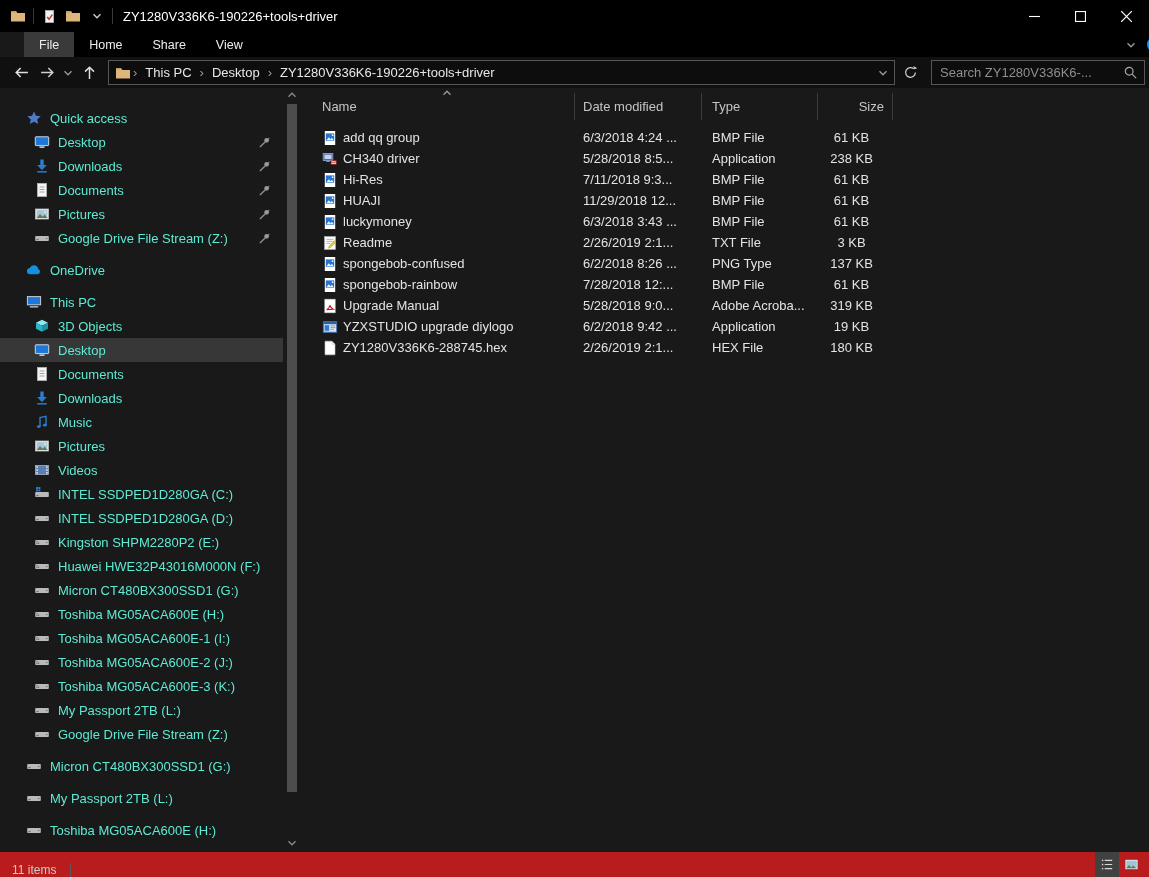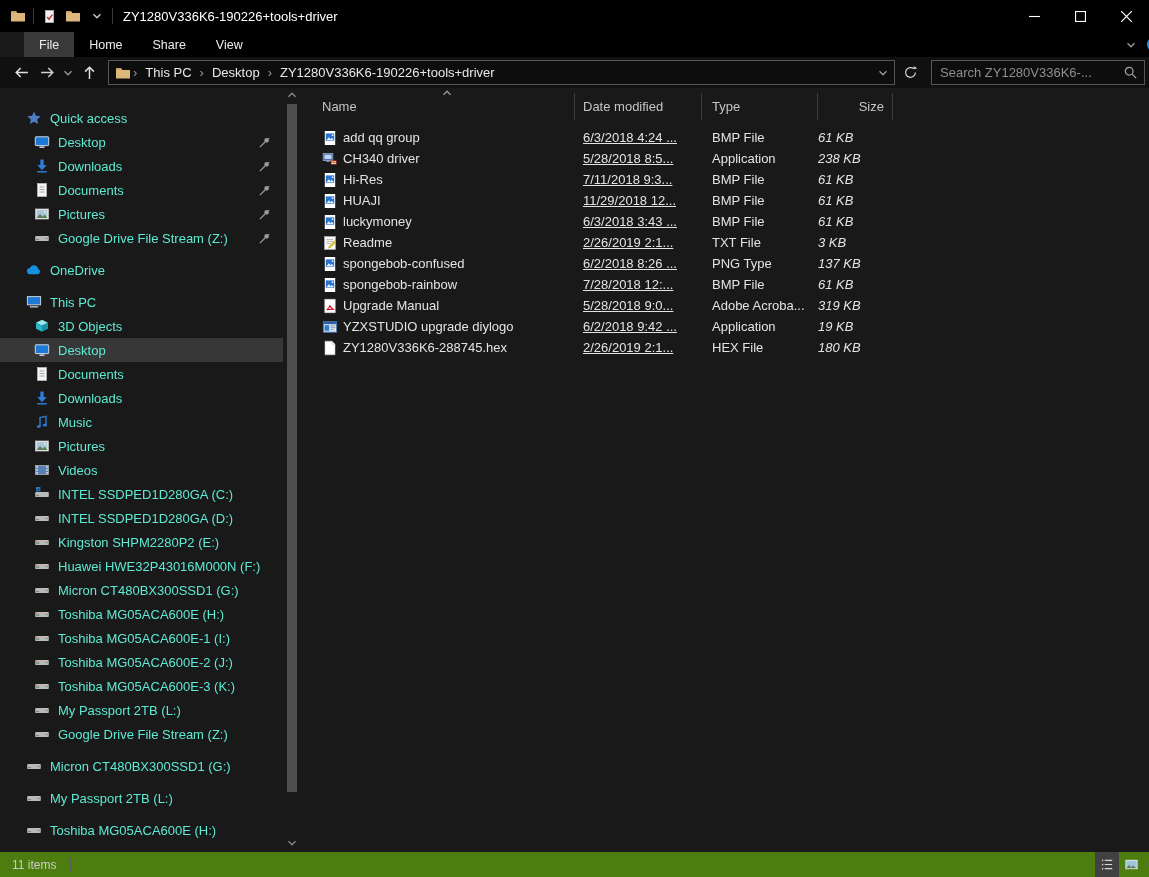--- a/index.html
+++ b/index.html
@@ -50,25 +50,25 @@
   .lheader{position:absolute;left:0;top:5px;height:27px;display:flex;color:#c5c5c5;font-size:13px;}
   .hcell{display:flex;align-items:center;border-right:1px solid #3c3c3c;height:100%;}
   .hcell.c-name{width:274px;padding-left:21px;}
   .hcell.c-date{width:127px;padding-left:8px;}
   .hcell.c-type{width:116px;padding-left:10px;}
   .hcell.c-size{width:75px;justify-content:flex-end;padding-right:8px;}
   .rows{position:absolute;left:0;top:39px;right:0;}
   .frow{display:flex;align-items:center;height:21px;font-size:13px;color:#e3e3e3;}
   .frow .ficon{width:16px;height:16px;margin-left:21px;margin-right:5px;flex:0 0 16px;}
   .frow .fname{width:232px;white-space:nowrap;overflow:hidden;}
-  .frow .fdate{width:127px;padding-left:8px;white-space:nowrap;overflow:hidden;text-decoration:underline;}
+  .frow .fdate{width:127px;padding-left:8px;white-space:nowrap;overflow:hidden;}
   .frow .ftype{width:116px;padding-left:10px;white-space:nowrap;overflow:hidden;}
-  .frow .fsize{width:75px;text-align:left;padding-right:8px;white-space:nowrap;font-style:italic;}
+  .frow .fsize{width:75px;text-align:center;padding-right:8px;white-space:nowrap;}
   
-  .statusbar{position:absolute;left:0;top:852px;width:100%;height:25px;background:#4d7c0f;display:flex;align-items:center;color:#cccccc;font-size:12px;}
+  .statusbar{position:absolute;left:0;top:852px;width:100%;height:25px;background:#b91c1c;display:flex;align-items:flex-end;color:#cccccc;font-size:12px;}
   .statusbar .count{padding-left:12px;}
   .statusbar .sdiv{width:1px;height:14px;background:#5a5a5a;margin-left:14px;}
   .statusbar .viewbtns{margin-left:auto;display:flex;margin-right:6px;}
   .viewbtn{width:24px;height:25px;display:flex;align-items:center;justify-content:center;}
   .viewbtn.active{background:#414141;}
   svg{display:block;}
 </style>
 </head>
 <body>
 

